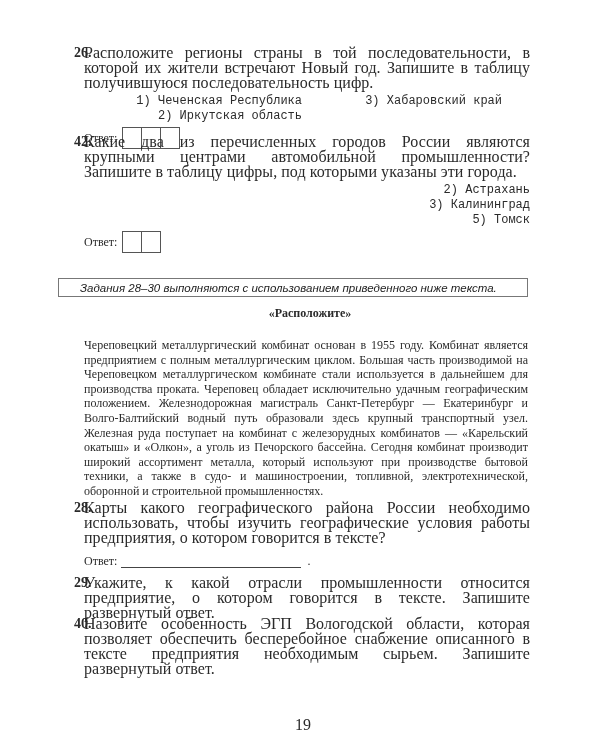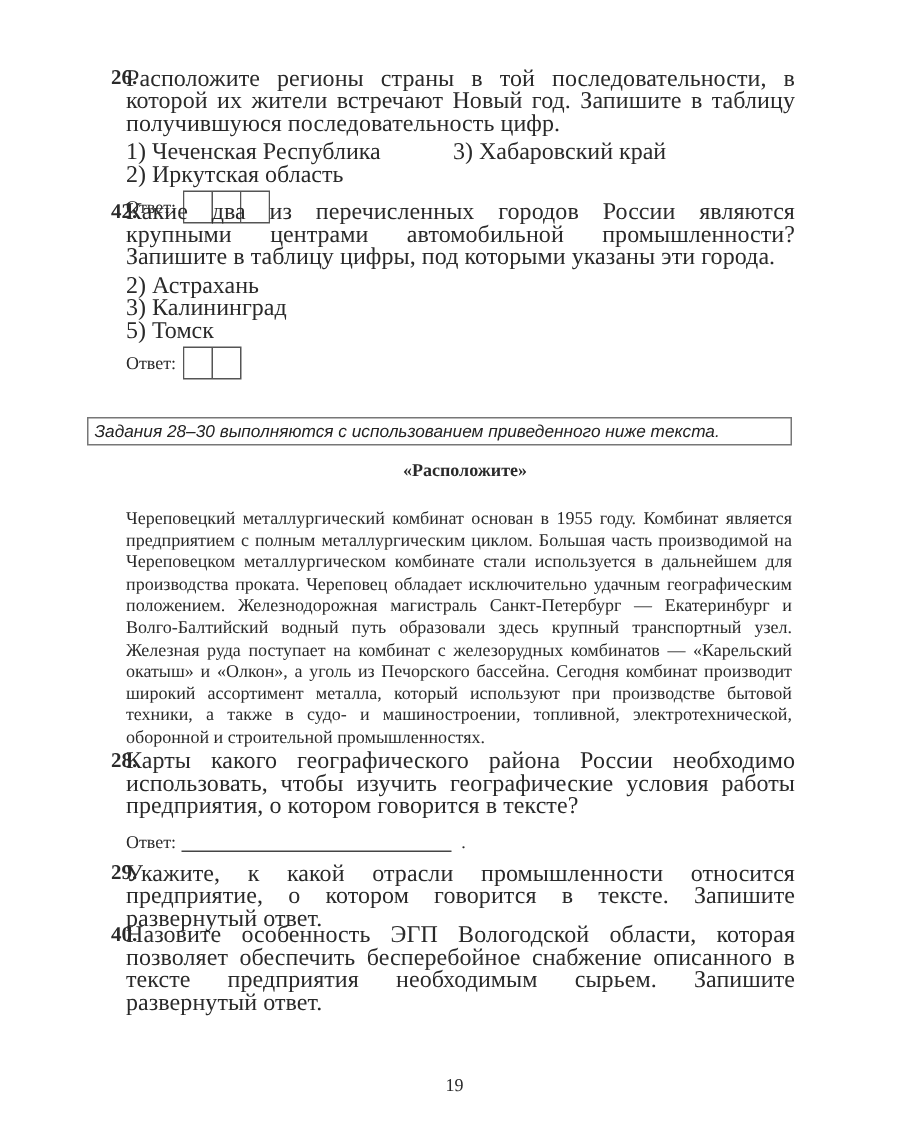--- a/index.html
+++ b/index.html
@@ -15,54 +15,54 @@
       font-weight: bold; font-size: 14px; line-height: 15px;
       font-family: "Liberation Serif", "DejaVu Serif", serif;
       text-align: center;
     }
     .q-body { margin-left: 26px; }
     .q-text {
       font-size: 16px; line-height: 15px; text-align: justify;
       font-family: "Liberation Serif", "DejaVu Serif", serif;
       letter-spacing: 0.05px;
     }
-    .opts { margin-top: 4px; font-size: 16px; line-height: 15px;
-      font-family: Liberation Serif, serif; }
+    .opts { margin-top: 4px; font-size: 12px; line-height: 15px;
+      font-family: Liberation Mono, monospace; text-align: right; }
     .opts-grid { display: grid; grid-template-columns: 218px 200px; }
     .opt { white-space: nowrap; }
     .answer-row { display: flex; align-items: center; margin-top: 3px; font-size: 12px;
       font-family: "Liberation Serif", "DejaVu Serif", serif; }
     .answer-label { margin-right: 5px; }
     .cells { display: flex; border: 1px solid #555; }
     .cell { width: 18px; height: 20px; border-right: 1px solid #555; background: #fff; }
     .cell:last-child { border-right: none; }
     .answer-line { display: inline-block; width: 180px; border-bottom: 1px solid #444; height: 12px; margin-left: 4px; }
     .answer-dot { margin-left: 6px; }
     .notice {
       position: absolute; left: 58px; top: 278px; width: 468px; height: 19px;
       border: 1px solid #777;
       font-family: "Liberation Sans", "DejaVu Sans", sans-serif;
       font-style: italic; font-size: 11.5px; line-height: 19px;
-      padding-left: 4px; box-sizing: border-box; width: 470px;
+      padding-left: 21px; box-sizing: border-box; width: 470px;
       color: #222;
     }
     .article { position: absolute; left: 84px; top: 306px; width: 444px; }
     .article-title {
       text-align: center; font-weight: bold; font-size: 12px; line-height: 15px;
       font-family: "Liberation Serif", "DejaVu Serif", serif;
       padding-left: 8px;
     }
     .article-text {
       font-size: 12px; line-height: 14.6px; text-align: justify;
       font-family: "Liberation Serif", "DejaVu Serif", serif;
       margin-top: 17px;
     }
     .page-number {
       position: absolute; top: 716px; left: 0; width: 600px; text-align: center;
-      font-size: 12px; font-family: "Liberation Serif", "DejaVu Serif", serif;
+      font-size: 16px; font-family: "Liberation Serif", "DejaVu Serif", serif;
       padding-left: 6px; box-sizing: border-box;
     }
   </style>
 </head>
 <body>
 
 <div class="page">
 
   <div class="q" style="top:45px;">
     <span class="q-num">26.</span>

